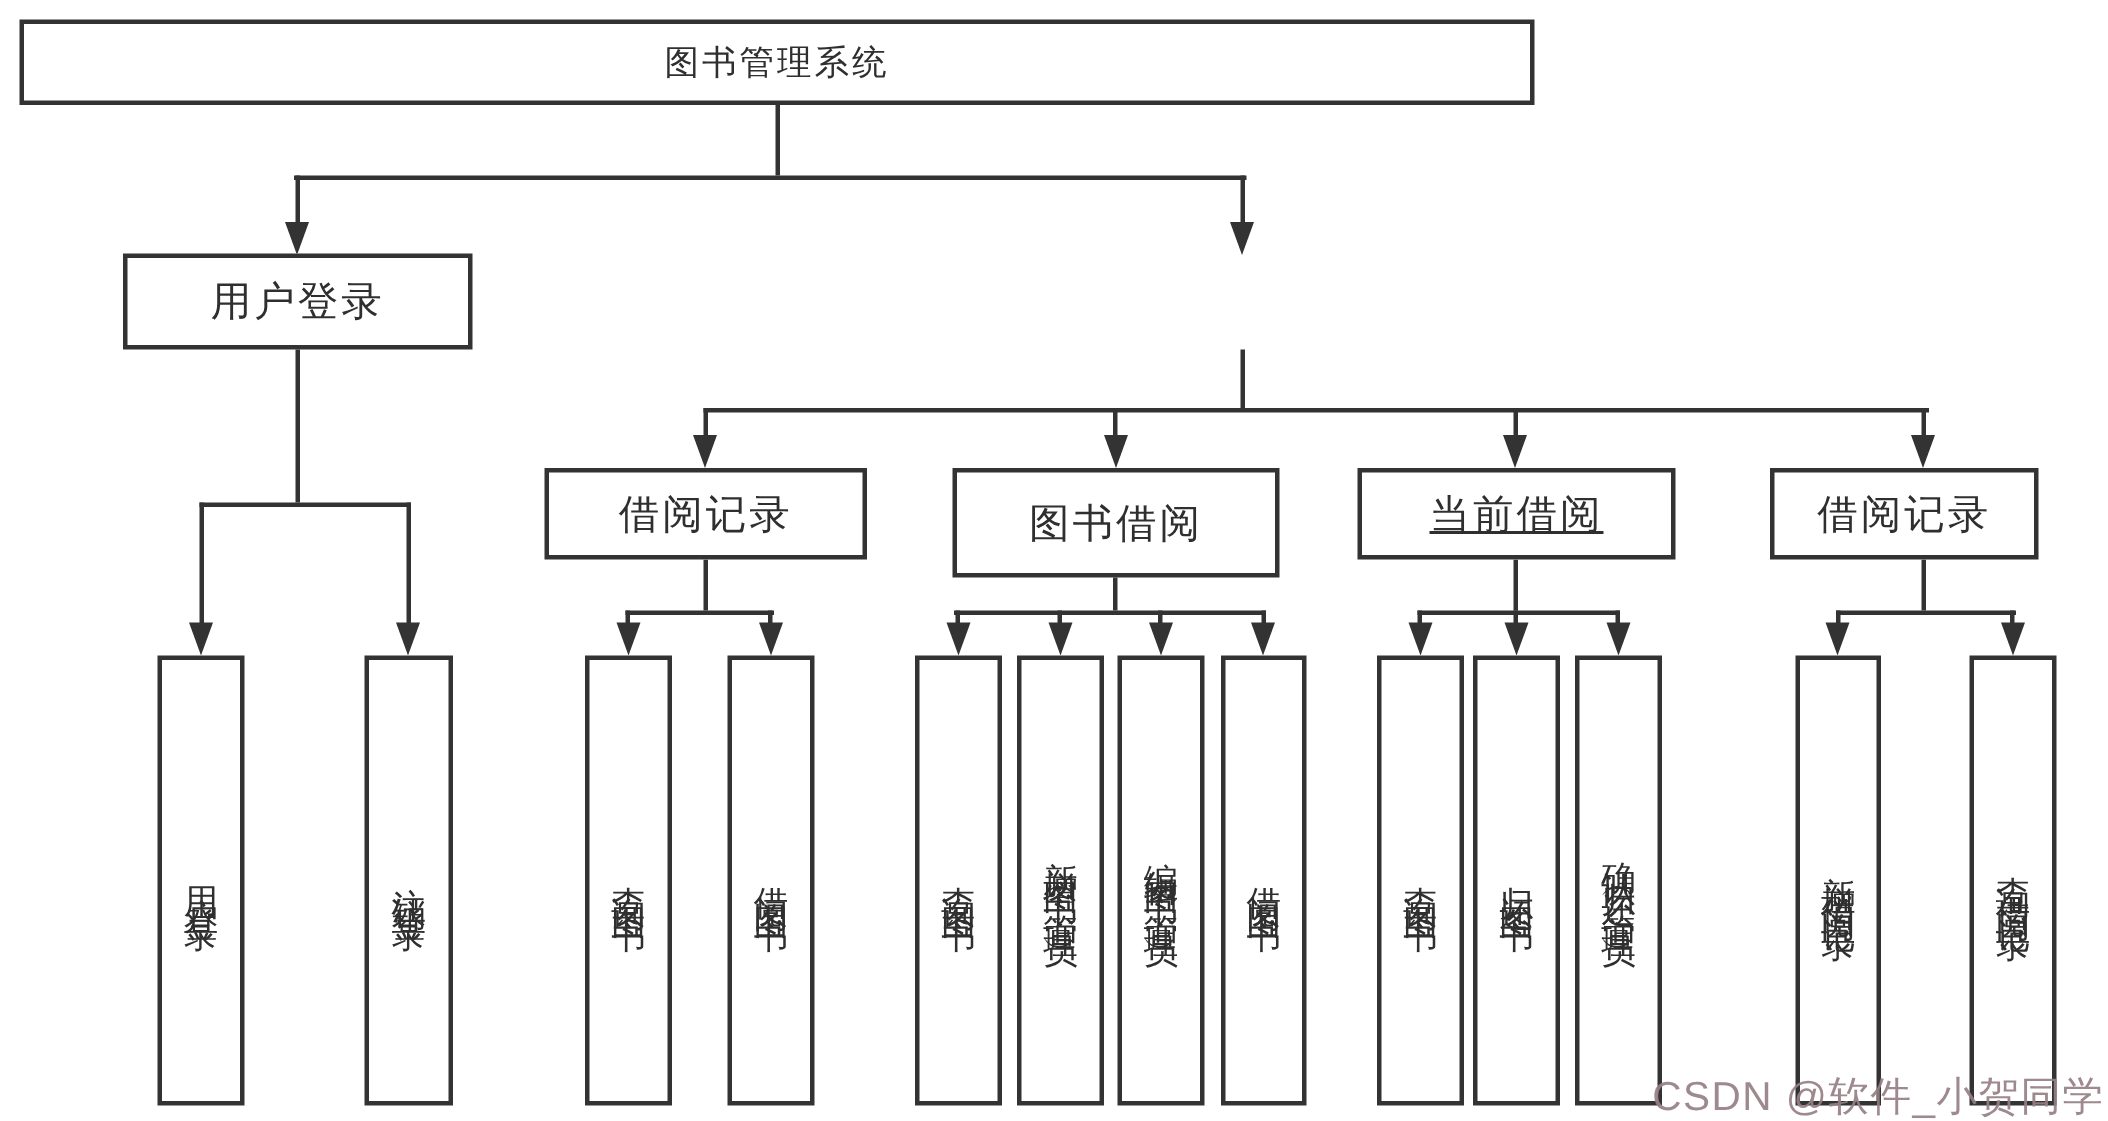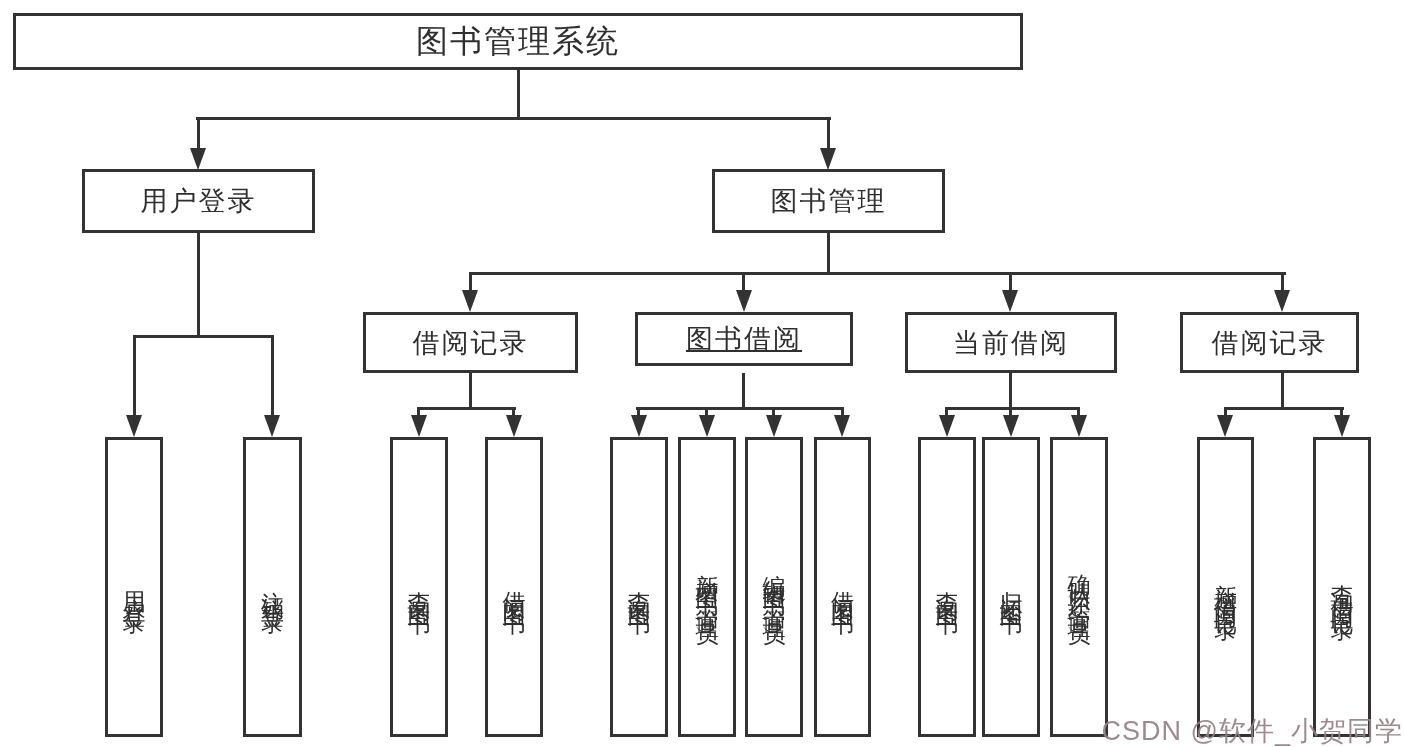--- a/index.html
+++ b/index.html
@@ -28,53 +28,52 @@
   .watermark {
     position:absolute; top:713px; right:2px; font-size:27px; letter-spacing:1px;
     color:rgba(150,128,132,0.92); z-index:3; white-space:nowrap;
   }
 </style>
 </head>
 <body>
 
 <div class="canvas">
 
-  <div class="hnode" style="left:13px; top:13px; width:1010px; height:57px; font-size:32px;">图书管理系统</div>
+  <div class="hnode" style="left:13px; top:13px; width:1010px; height:57px; font-size:23px;">图书管理系统</div>
 
   <div class="vline" style="left:517px; top:68px;  height:49px;"></div>
   <div class="hline" style="left:196px; top:117px; width:635px;"></div>
   <div class="vline" style="left:197px; top:117px; height:33px;"></div>
   <div class="arrow" style="left:190px; top:148px;"></div>
   <div class="vline" style="left:827px; top:117px; height:33px;"></div>
   <div class="arrow" style="left:820px; top:148px;"></div>
 
   <div class="hnode" style="left:82px;  top:169px; width:233px; height:64px;">用户登录</div>
-  <div class="hnode" style="left:712px; top:169px; width:233px; height:64px;">图书管理</div>
 
   <div class="vline" style="left:197px; top:232px; height:103px;"></div>
   <div class="hline" style="left:133px; top:335px; width:141px;"></div>
   <div class="vline" style="left:133px; top:335px; height:82px;"></div>
   <div class="arrow" style="left:126px; top:415px;"></div>
   <div class="vline" style="left:271px; top:335px; height:82px;"></div>
   <div class="arrow" style="left:264px; top:415px;"></div>
 
   <div class="vline" style="left:827px;  top:233px; height:39px;"></div>
   <div class="hline" style="left:469px;  top:272px; width:817px;"></div>
   <div class="vline" style="left:469px;  top:272px; height:20px;"></div>
   <div class="arrow" style="left:462px;  top:290px;"></div>
   <div class="vline" style="left:742px;  top:272px; height:20px;"></div>
   <div class="arrow" style="left:736px;  top:290px;"></div>
   <div class="vline" style="left:1009px; top:272px; height:20px;"></div>
   <div class="arrow" style="left:1002px; top:290px;"></div>
   <div class="vline" style="left:1281px; top:272px; height:20px;"></div>
   <div class="arrow" style="left:1274px; top:290px;"></div>
 
   <div class="hnode" style="left:363px;  top:312px; width:215px; height:61px;">借阅记录</div>
-  <div class="hnode" style="left:635px;  top:312px; width:218px; height:54px;text-decoration:underline;">图书借阅</div>
-  <div class="hnode" style="left:905px;  top:312px; width:212px; height:61px;">当前借阅</div>
+  <div class="hnode" style="left:635px;  top:312px; width:218px; height:73px;">图书借阅</div>
+  <div class="hnode" style="left:905px;  top:312px; width:212px; height:61px;text-decoration:underline;">当前借阅</div>
   <div class="hnode" style="left:1180px; top:312px; width:179px; height:61px;">借阅记录</div>
 
   <div class="vline" style="left:469px; top:373px; height:34px;"></div>
   <div class="hline" style="left:417px; top:407px; width:99px;"></div>
   <div class="vline" style="left:417px; top:407px; height:10px;"></div>
   <div class="arrow" style="left:411px; top:415px;"></div>
   <div class="vline" style="left:512px; top:407px; height:10px;"></div>
   <div class="arrow" style="left:506px; top:415px;"></div>
 
   <div class="vline" style="left:742px; top:373px; height:34px;"></div>

